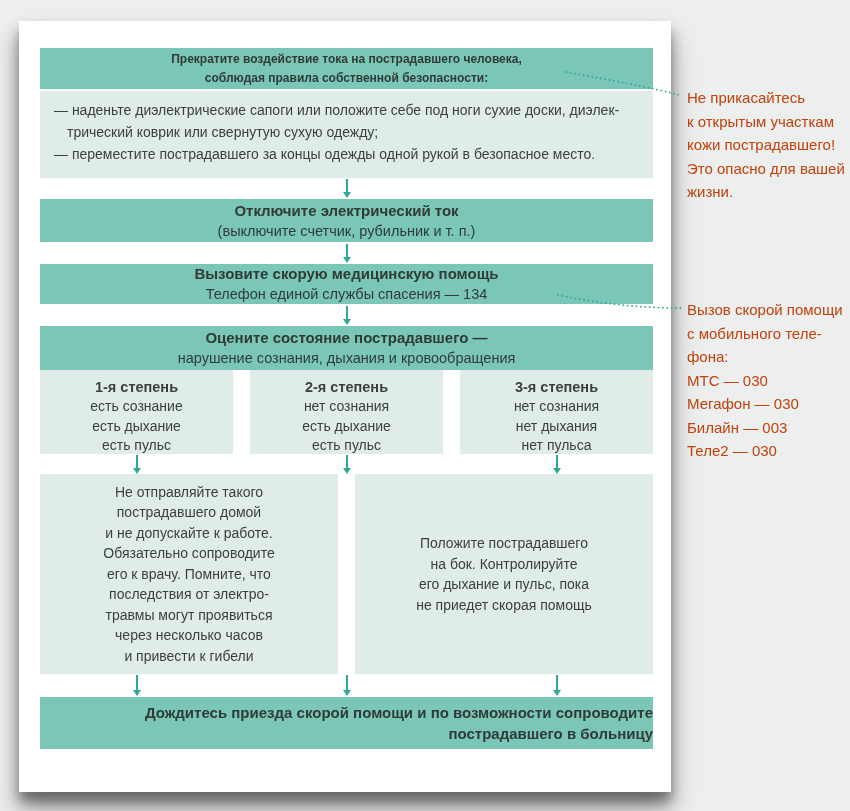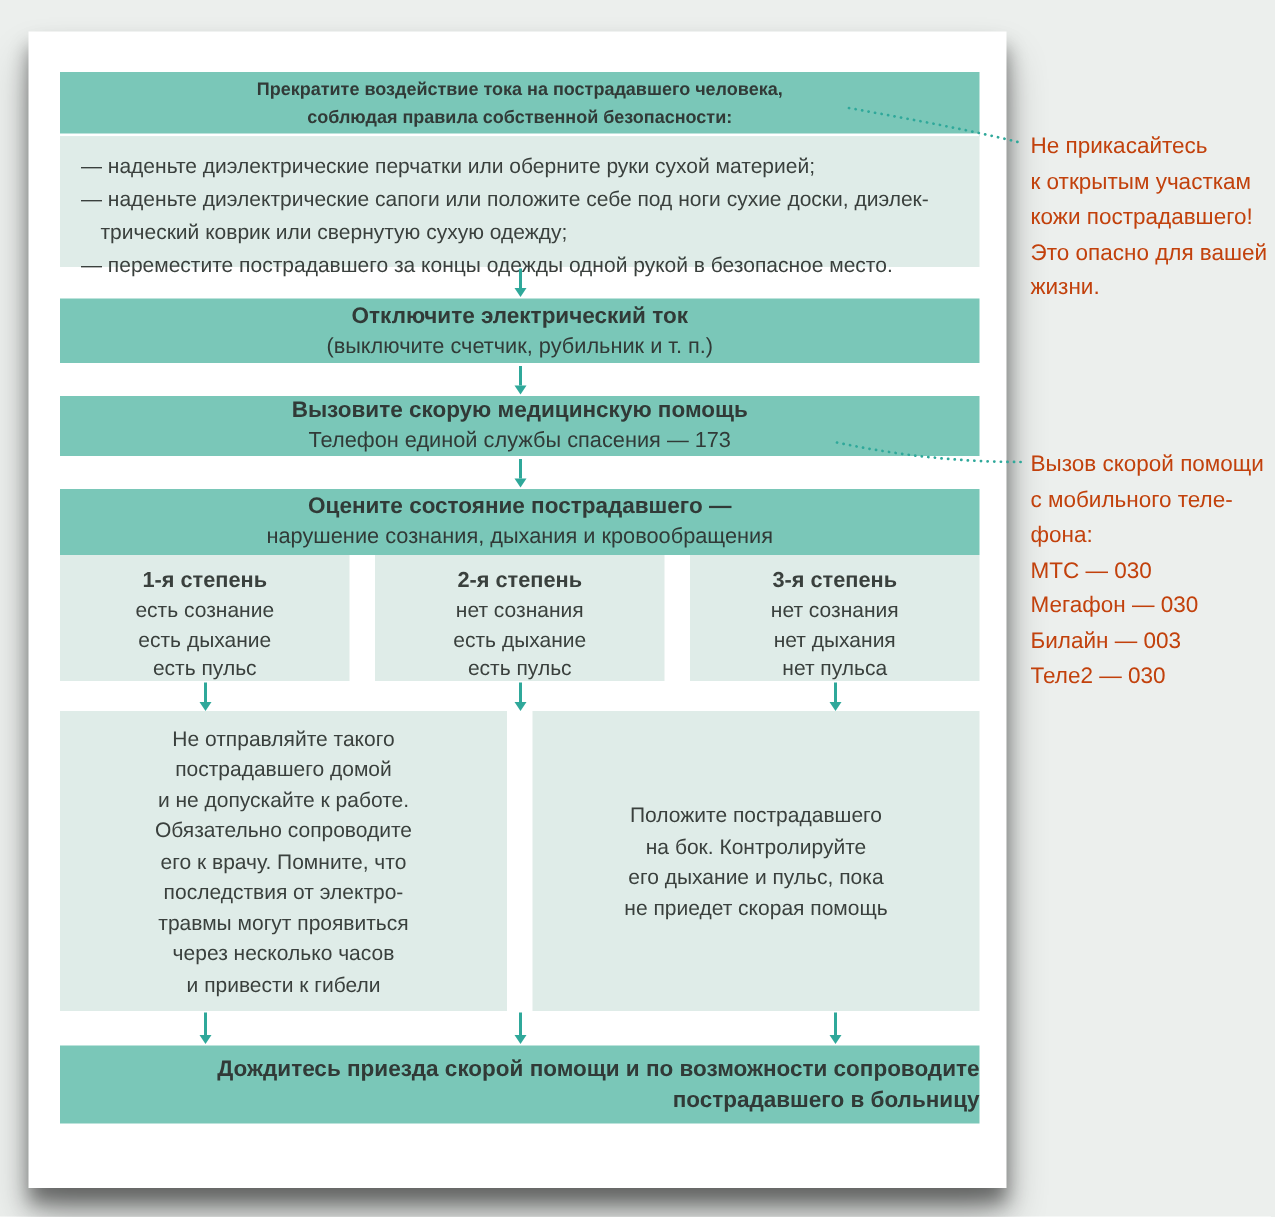--- a/index.html
+++ b/index.html
@@ -80,21 +80,20 @@
 </head>
 <body>
 
 <div class="page">
   <div class="flow">
 
     <div>
       <div class="teal box1-header pre">Прекратите воздействие тока на пострадавшего человека,
 соблюдая правила собственной безопасности:</div>
       <div class="light box1-body">
-        <p>— наденьте диэлектрические перчатки или оберните руки сухой материей;</p>
         <p>— наденьте диэлектрические сапоги или положите себе под ноги сухие доски, диэлек-
 трический коврик или свернутую сухую одежду;</p>
         <p>— переместите пострадавшего за концы одежды одной рукой в безопасное место.</p>
       </div>
     </div>
 
     <div class="arrow-wrap aw-21">
         <div class="arr"></div>
       </div>
 
@@ -102,21 +101,21 @@
       <div class="t">Отключите электрический ток</div>
       <div class="s">(выключите счетчик, рубильник и т. п.)</div>
     </div>
 
     <div class="arrow-wrap aw-22">
         <div class="arr"></div>
       </div>
 
     <div class="teal step box3">
       <div class="t">Вызовите скорую медицинскую помощь</div>
-      <div class="s">Телефон единой службы спасения — 173</div>
+      <div class="s">Телефон единой службы спасения — 134</div>
     </div>
 
     <div class="arrow-wrap aw-22">
         <div class="arr"></div>
       </div>
 
     <div class="teal step box4">
       <div class="t">Оцените состояние пострадавшего —</div>
       <div class="s">нарушение сознания, дыхания и кровообращения</div>
     </div>

